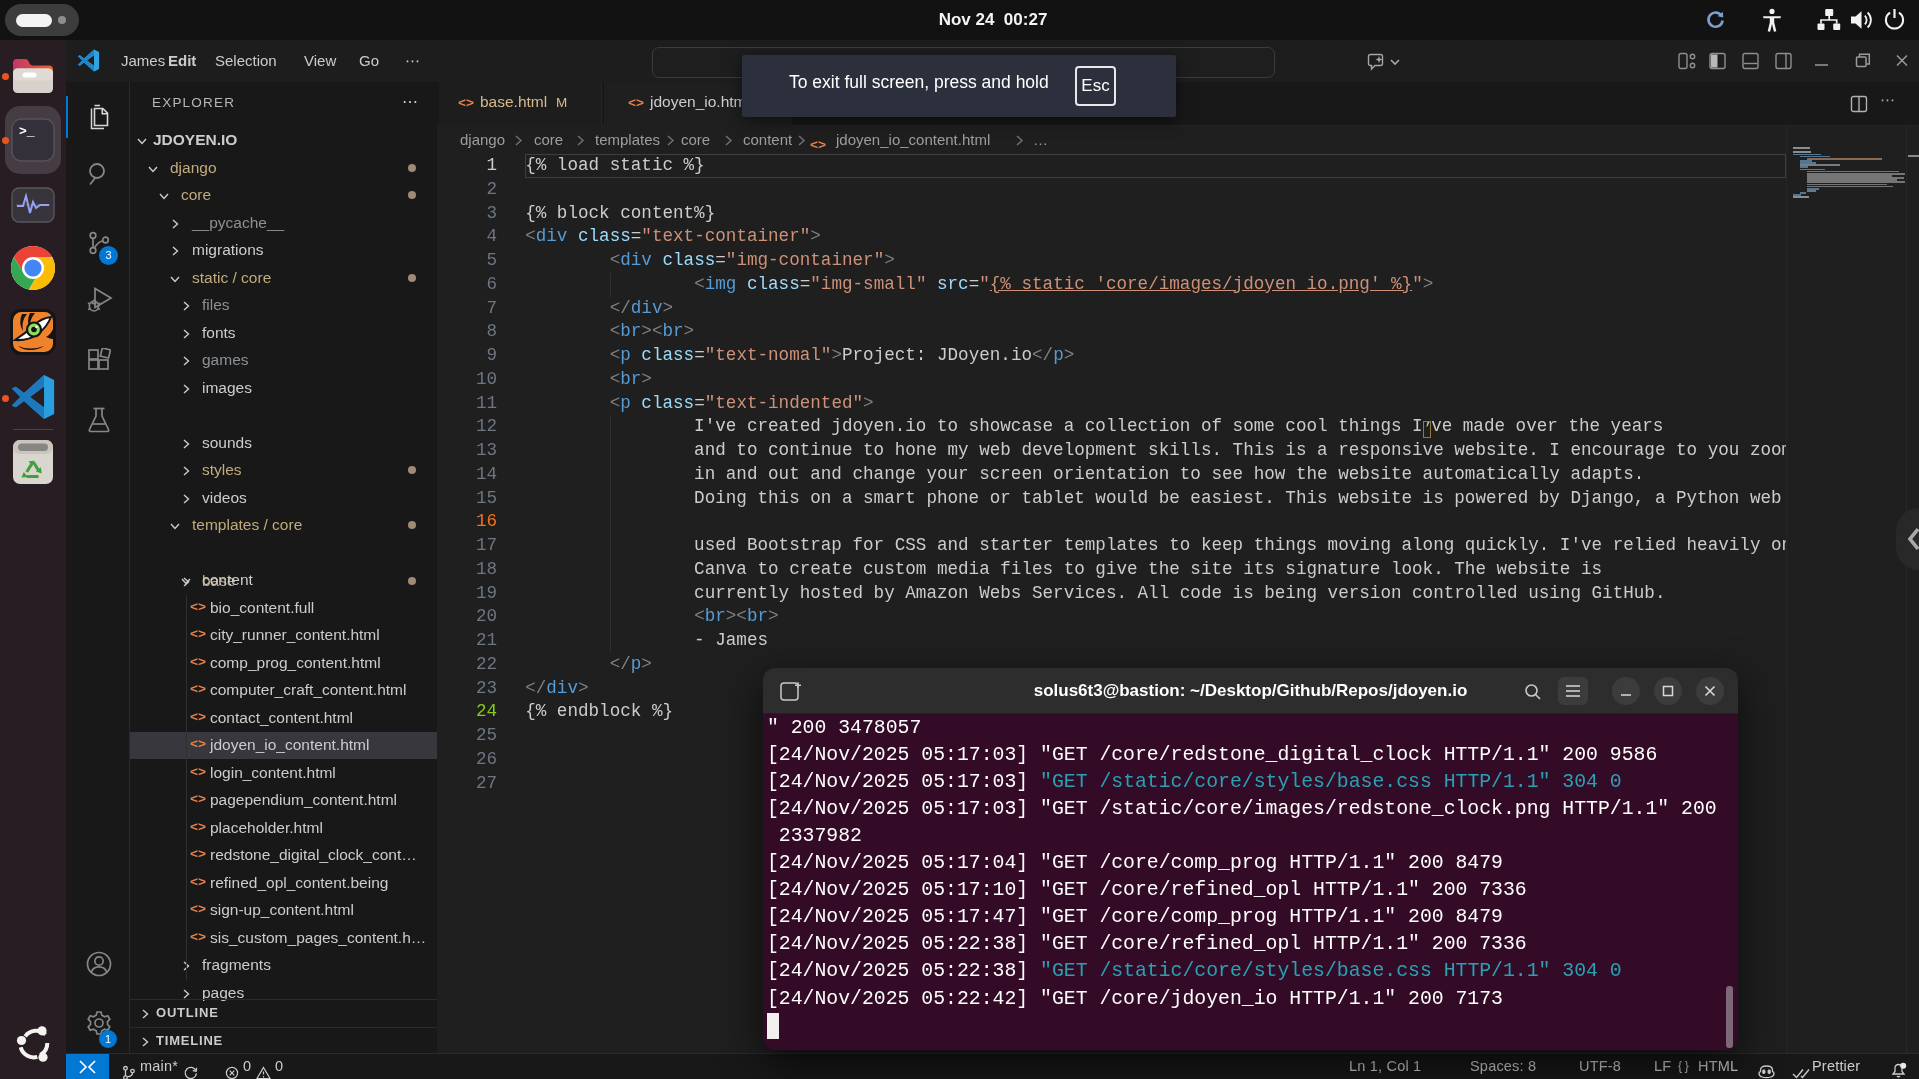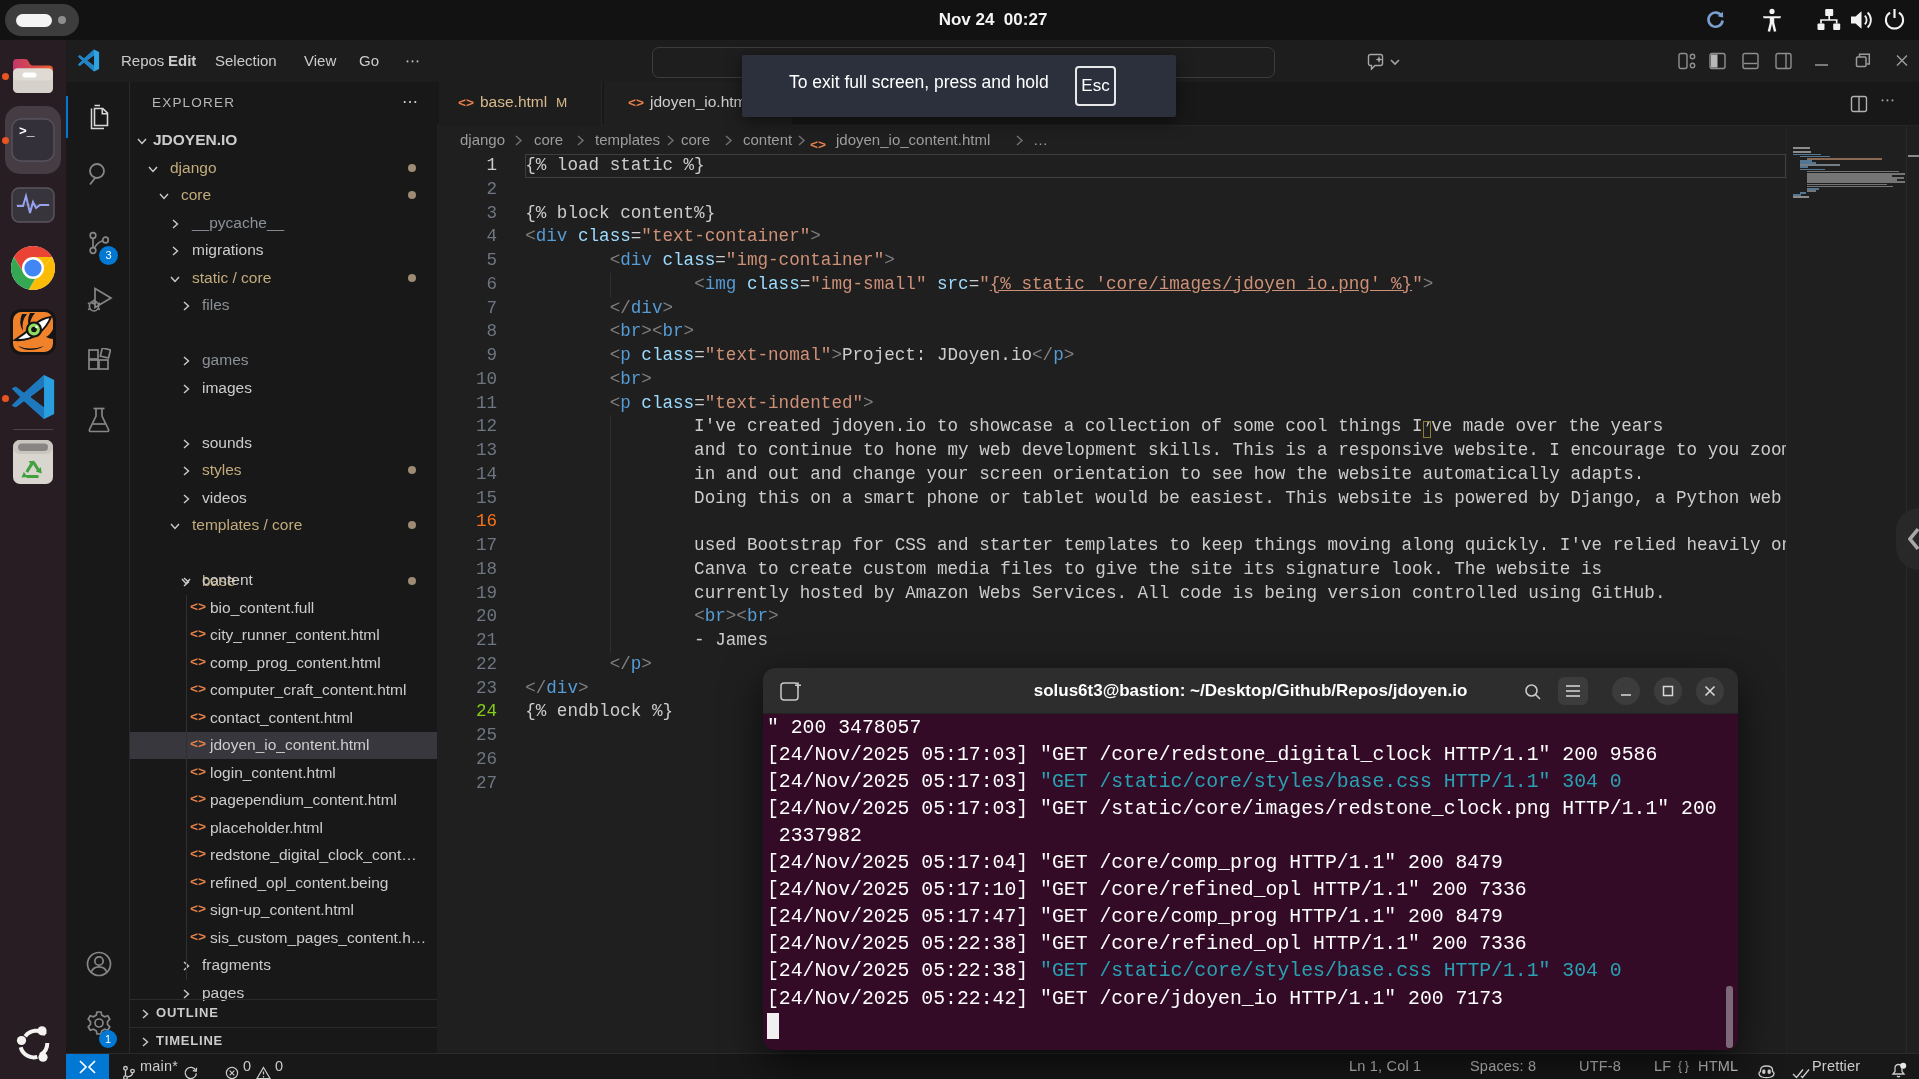--- a/index.html
+++ b/index.html
@@ -189,21 +189,21 @@
     <circle cx="31" cy="35.2" r="4.6" fill="#f5f3f0"></circle>
   </svg>
 </div>
 
 <div id="vsc" class="abs">
   <div id="titlebar" class="abs">
     <svg class="abs" style="left:11px; top:9px;" width="23" height="23" viewBox="0 0 100 100">
       <path d="M74 2 L30.5 41.5 L12.5 27.5 L4 31.5 L22.5 50 L4 68.5 L12.5 72.5 L30.5 58.5 L74 98 L96 87 V13 Z M74 27 V73 L43.5 50 Z" fill="#30a3e2"></path>
       <path d="M74 2 L30.5 41.5 L12.5 27.5 L4 31.5 L22.5 50 L4 68.5 L12.5 72.5 L30.5 58.5 L74 98 L74 73 L43.5 50 L74 27 Z" fill="#2284c4"></path>
     </svg>
-    <div class="menu" style="left:55px;">Repos</div>
+    <div class="menu" style="left:55px;">James</div>
     <div class="menu" style="left:102px;font-weight:bold;">Edit</div>
     <div class="menu" style="left:149px;">Selection</div>
     <div class="menu" style="left:238px;">View</div>
     <div class="menu" style="left:293px;">Go</div>
     <div class="menu" style="left:339px;">⋯</div>
     <div id="cmdcenter" class="abs">⌕&nbsp; jdoyen.io</div>
     <svg class="abs" style="left:1301px; top:13px;" width="34" height="18" viewBox="0 0 34 18">
       <path d="M1.5 3.5 Q1.5 1.5 3.5 1.5 L13.5 1.5 Q15.5 1.5 15.5 3.5 L15.5 10.5 Q15.5 12.5 13.5 12.5 L8 12.5 L4.5 16 L4.5 12.5 L3.5 12.5 Q1.5 12.5 1.5 10.5 Z" fill="none" stroke="#a6a6a6" stroke-width="1.4"></path>
       <path d="M12 3 L13 5.5 L15.5 6.5 L13 7.5 L12 10 L11 7.5 L8.5 6.5 L11 5.5 Z" fill="#a6a6a6"></path>
       <path d="M24 7 L28 11 L32 7" fill="none" stroke="#a6a6a6" stroke-width="1.6"></path>
@@ -338,20 +338,26 @@
           <path d="M3 5 L7 9.5 L11 5" stroke="#cccccc" stroke-width="1.4" fill="none"></path>
         </svg>
         <span class="lbl" style="left:62px; color:#c2ab7c;">static / core</span>
         <div class="mdot"></div>
       </div>
     <div class="trow" style="top:210.25px;">
         <svg class="chev" style="left:49px;">
           <path d="M5 3 L9.5 7 L5 11" stroke="#cccccc" stroke-width="1.4" fill="none"></path>
         </svg>
         <span class="lbl gray" style="left:72px;">files</span>
+      </div>
+    <div class="trow" style="top:237.75px;">
+        <svg class="chev" style="left:49px;">
+          <path d="M5 3 L9.5 7 L5 11" stroke="#cccccc" stroke-width="1.4" fill="none"></path>
+        </svg>
+        <span class="lbl" style="left:72px;">fonts</span>
       </div>
     <div class="trow" style="top:265.25px;">
         <svg class="chev" style="left:49px;">
           <path d="M5 3 L9.5 7 L5 11" stroke="#cccccc" stroke-width="1.4" fill="none"></path>
         </svg>
         <span class="lbl gray" style="left:72px;">games</span>
       </div>
     <div class="trow" style="top:292.75px;">
         <svg class="chev" style="left:49px;">
           <path d="M5 3 L9.5 7 L5 11" stroke="#cccccc" stroke-width="1.4" fill="none"></path>

